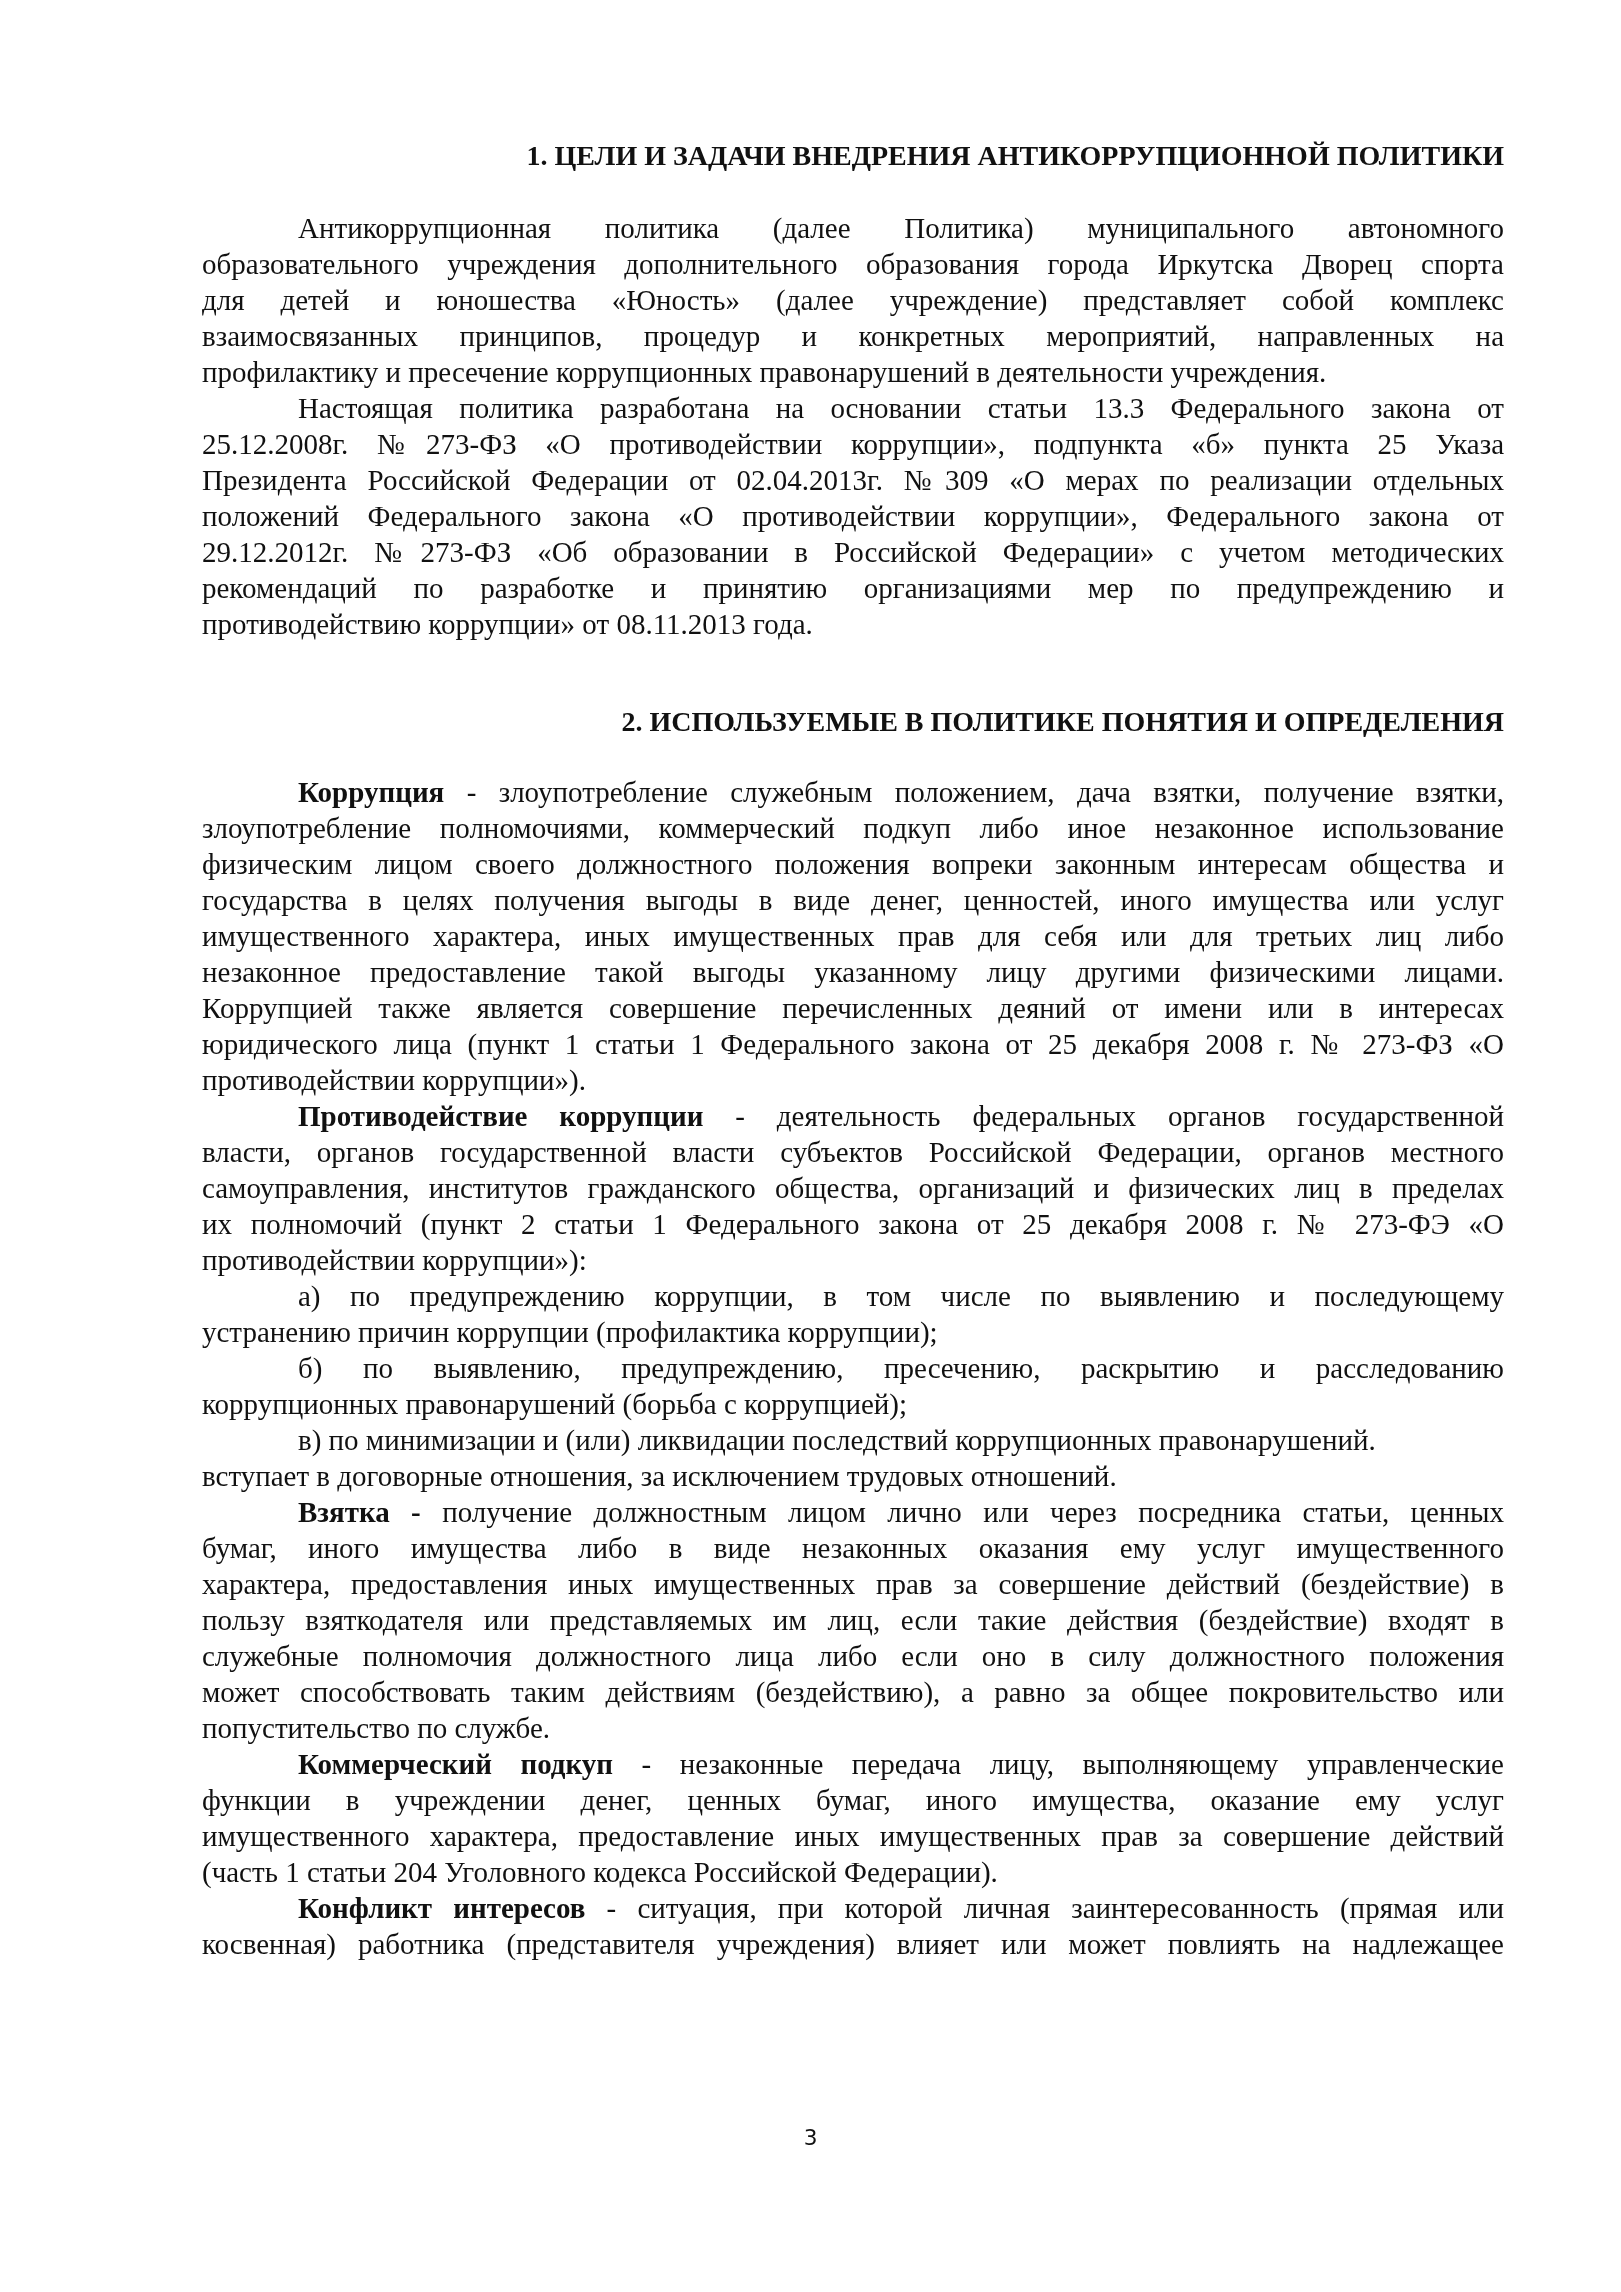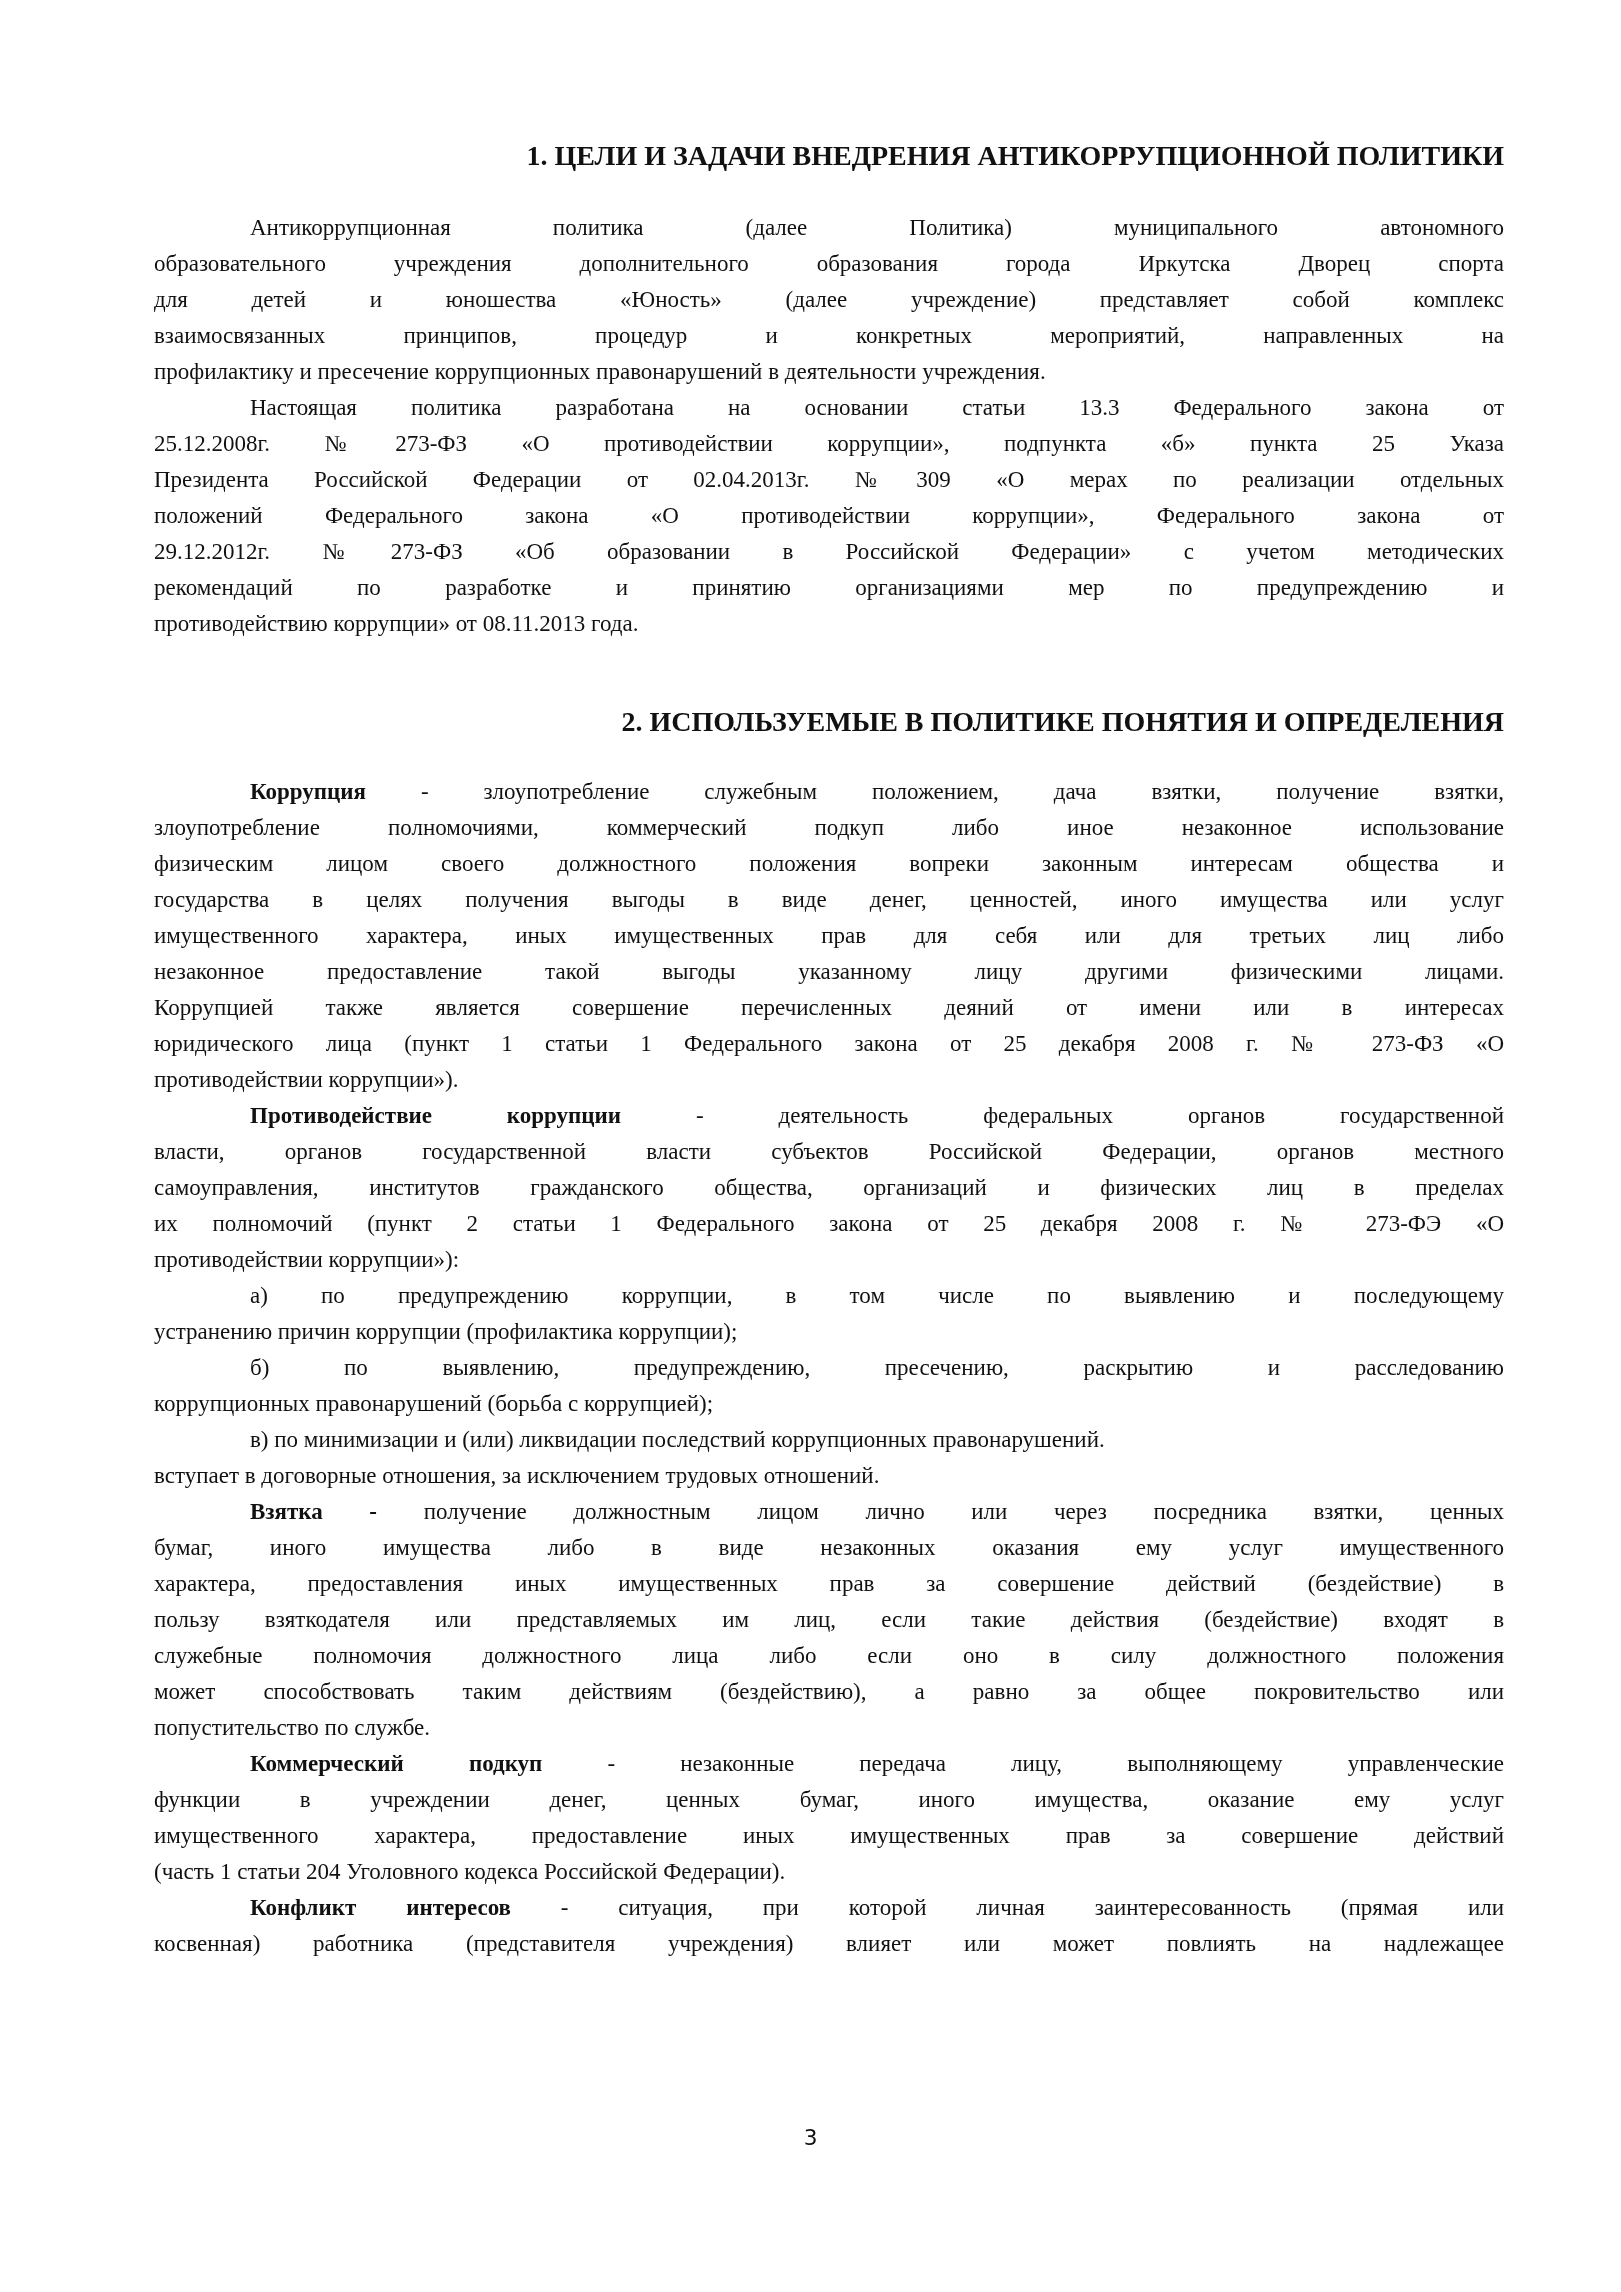--- a/index.html
+++ b/index.html
@@ -7,22 +7,22 @@
   .page {
     position: absolute; left: 0; top: 0; width: 1621px; height: 2293px; background: #fff;
     font-family: "Liberation Serif", "DejaVu Serif", serif; color: #111;
   }
   .heading {
     position: absolute; left: 154px; width: 1350px; text-align: right;
     font-weight: bold; font-size: 28px; line-height: 35px; letter-spacing: 0px;
   }
   .block { position: absolute; left: 154px; width: 1350px; }
   .ln {
-    display: block; height: 36px; line-height: 36px; font-size: 23px;
-    white-space: nowrap; text-align: justify; text-align-last: justify; overflow: visible;
+    display: block; height: 36px; line-height: 36px; font-size: 29px;
+    white-space: nowrap; text-align: justify; text-align-last: justify; overflow: visible; margin-left: 48px;
   }
   .ln.last { text-align: left; text-align-last: left; }
   .ln.ind { padding-left: 96px; }
   .ln b { font-weight: bold; }
   .pageno {
     position: absolute; left: 0; width: 1621px; top: 2125px; text-align: center;
     font-family: "DejaVu Sans", "Liberation Sans", sans-serif; font-size: 21.6px; color: #111;
   }
 </style>
 </head>
@@ -66,21 +66,21 @@
     <span class="ln">их полномочий (пункт 2 статьи 1 Федерального закона от 25 декабря 2008 г. № 273-ФЭ «О</span>
     <span class="ln last">противодействии коррупции»):</span>
     <span class="ln ind">а) по предупреждению коррупции, в том числе по выявлению и последующему</span>
     <span class="ln last">устранению причин коррупции (профилактика коррупции);</span>
     <span class="ln ind">б) по выявлению, предупреждению, пресечению, раскрытию и расследованию</span>
     <span class="ln last">коррупционных правонарушений (борьба с коррупцией);</span>
     <span class="ln ind last">в) по минимизации и (или) ликвидации последствий коррупционных правонарушений.</span>
 
     <span class="ln last">вступает в договорные отношения, за исключением трудовых отношений.</span>
 
-    <span class="ln ind"><b>Взятка -</b><span> получение должностным лицом лично или через посредника взятки, ценных</span></span>
+    <span class="ln ind"><b>Взятка -</b><span> получение должностным лицом лично или через посредника статьи, ценных</span></span>
     <span class="ln">бумаг, иного имущества либо в виде незаконных оказания ему услуг имущественного</span>
     <span class="ln">характера, предоставления иных имущественных прав за совершение действий (бездействие) в</span>
     <span class="ln">пользу взяткодателя или представляемых им лиц, если такие действия (бездействие) входят в</span>
     <span class="ln">служебные полномочия должностного лица либо если оно в силу должностного положения</span>
     <span class="ln">может способствовать таким действиям (бездействию), а равно за общее покровительство или</span>
     <span class="ln last">попустительство по службе.</span>
 
     <span class="ln ind"><b>Коммерческий подкуп</b><span> - незаконные передача лицу, выполняющему управленческие</span></span>
     <span class="ln">функции в учреждении денег, ценных бумаг, иного имущества, оказание ему услуг</span>
     <span class="ln">имущественного характера, предоставление иных имущественных прав за совершение действий</span>

